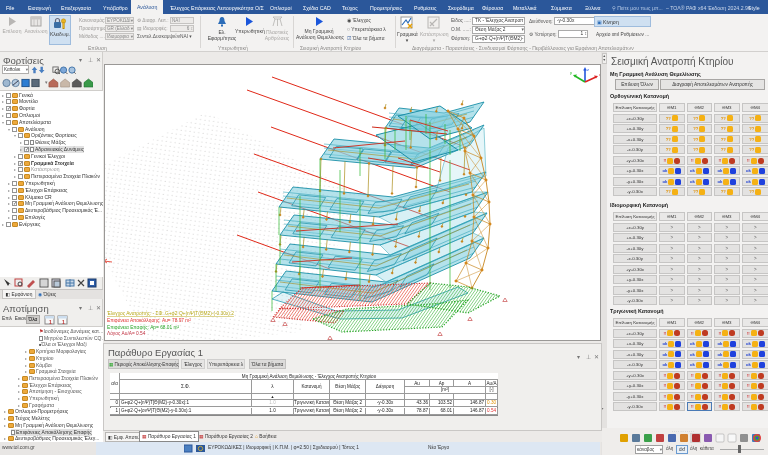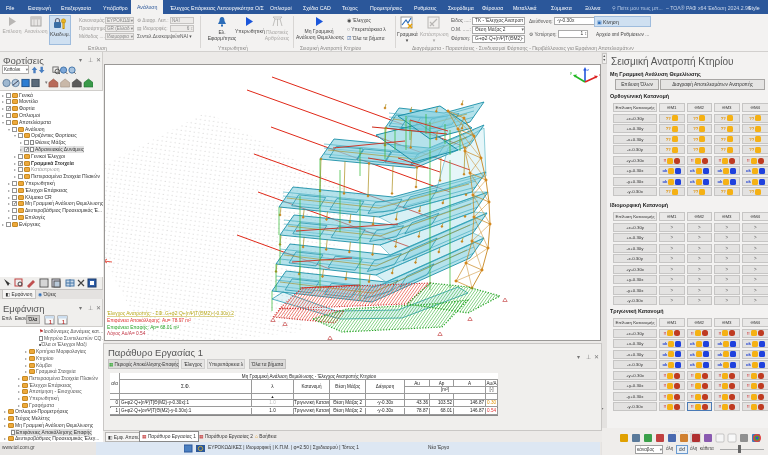--- a/index.html
+++ b/index.html
@@ -211,21 +211,21 @@
       <rect x="51" y="3" width="6" height="6" fill="#b8c8d8" stroke="#555"></rect>
       <rect x="63" y="2" width="8" height="6" fill="#c8d8e8" stroke="#4878a8"></rect>
       <path d="M67 1 V9 M63 5 H71" stroke="#4878a8" stroke-width="1"></path>
       <path d="M75 2 L81 8 M81 2 L75 8" stroke="#444" stroke-width="1.2"></path>
       <rect x="85" y="1" width="8" height="8" fill="#2d5da8" stroke="#1a3a6a"></rect>
       <rect x="87" y="3" width="4" height="4" fill="#fff"></rect>
     </svg>
 <div class="abs" style="left:0px;top:237px;width:103px;height:10px;background:#e4e2e0;border-top:1px solid #c6c4c2"></div>
 <div class="abs" style="left:2px;top:237px;width:34px;height:10px;background:#f6f5f4;border:1px solid #c6c4c2;font-size:4.8px;line-height:9px;text-align:center;color:#333">◧ Εμφάνιση</div>
 <div class="abs" style="left:38px;top:238px;font-size:4.8px;line-height:9px;color:#333"><span style="color:#2b6cb8">◉</span> Όψεις</div>
-<div class="ptitle abs" style="left:3px;top:251px">Εμφάνιση</div>
+<div class="ptitle abs" style="left:3px;top:251px">Αποτίμηση</div>
 <div class="pctl" style="left:79px;top:252px">▾</div>
     <div class="pctl" style="left:88px;top:252px">⊥</div>
     <div class="pctl" style="left:96px;top:252px">✕</div>
 <div class="abs" style="left:2px;top:264px;font-size:4.8px;color:#333">Επιλ&nbsp;&nbsp;Εικον</div>
 <div class="abs" style="left:26px;top:263px;width:14px;height:9px;background:#cccac8;border:1px solid #a8a6a4;font-size:4.8px;text-align:center;line-height:8px">Όλα</div>
 <svg class="abs" style="left:44px;top:263px" width="26" height="10" viewBox="0 0 26 10">
       <rect x="1" y="1" width="9" height="8" fill="#f8f8f8" stroke="#888"></rect>
       <rect x="1" y="1" width="9" height="2.5" fill="#cde"></rect>
       <text x="5" y="9" font-size="5" fill="#c03030" font-weight="bold">1</text>
       <rect x="14" y="1" width="9" height="8" fill="#f8f8f8" stroke="#888"></rect>

